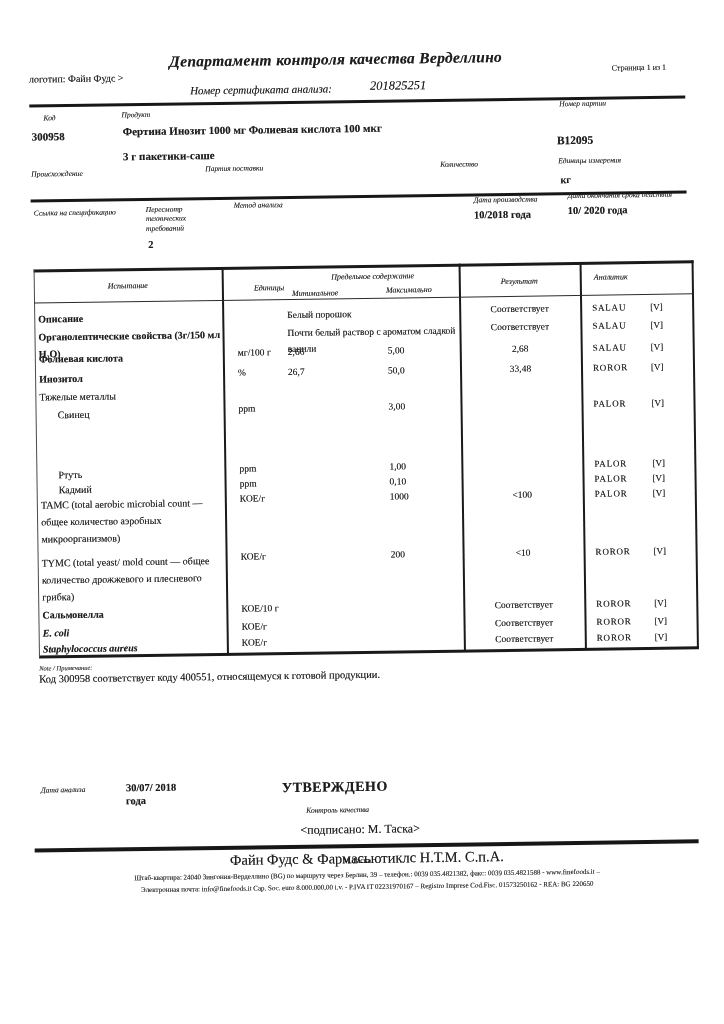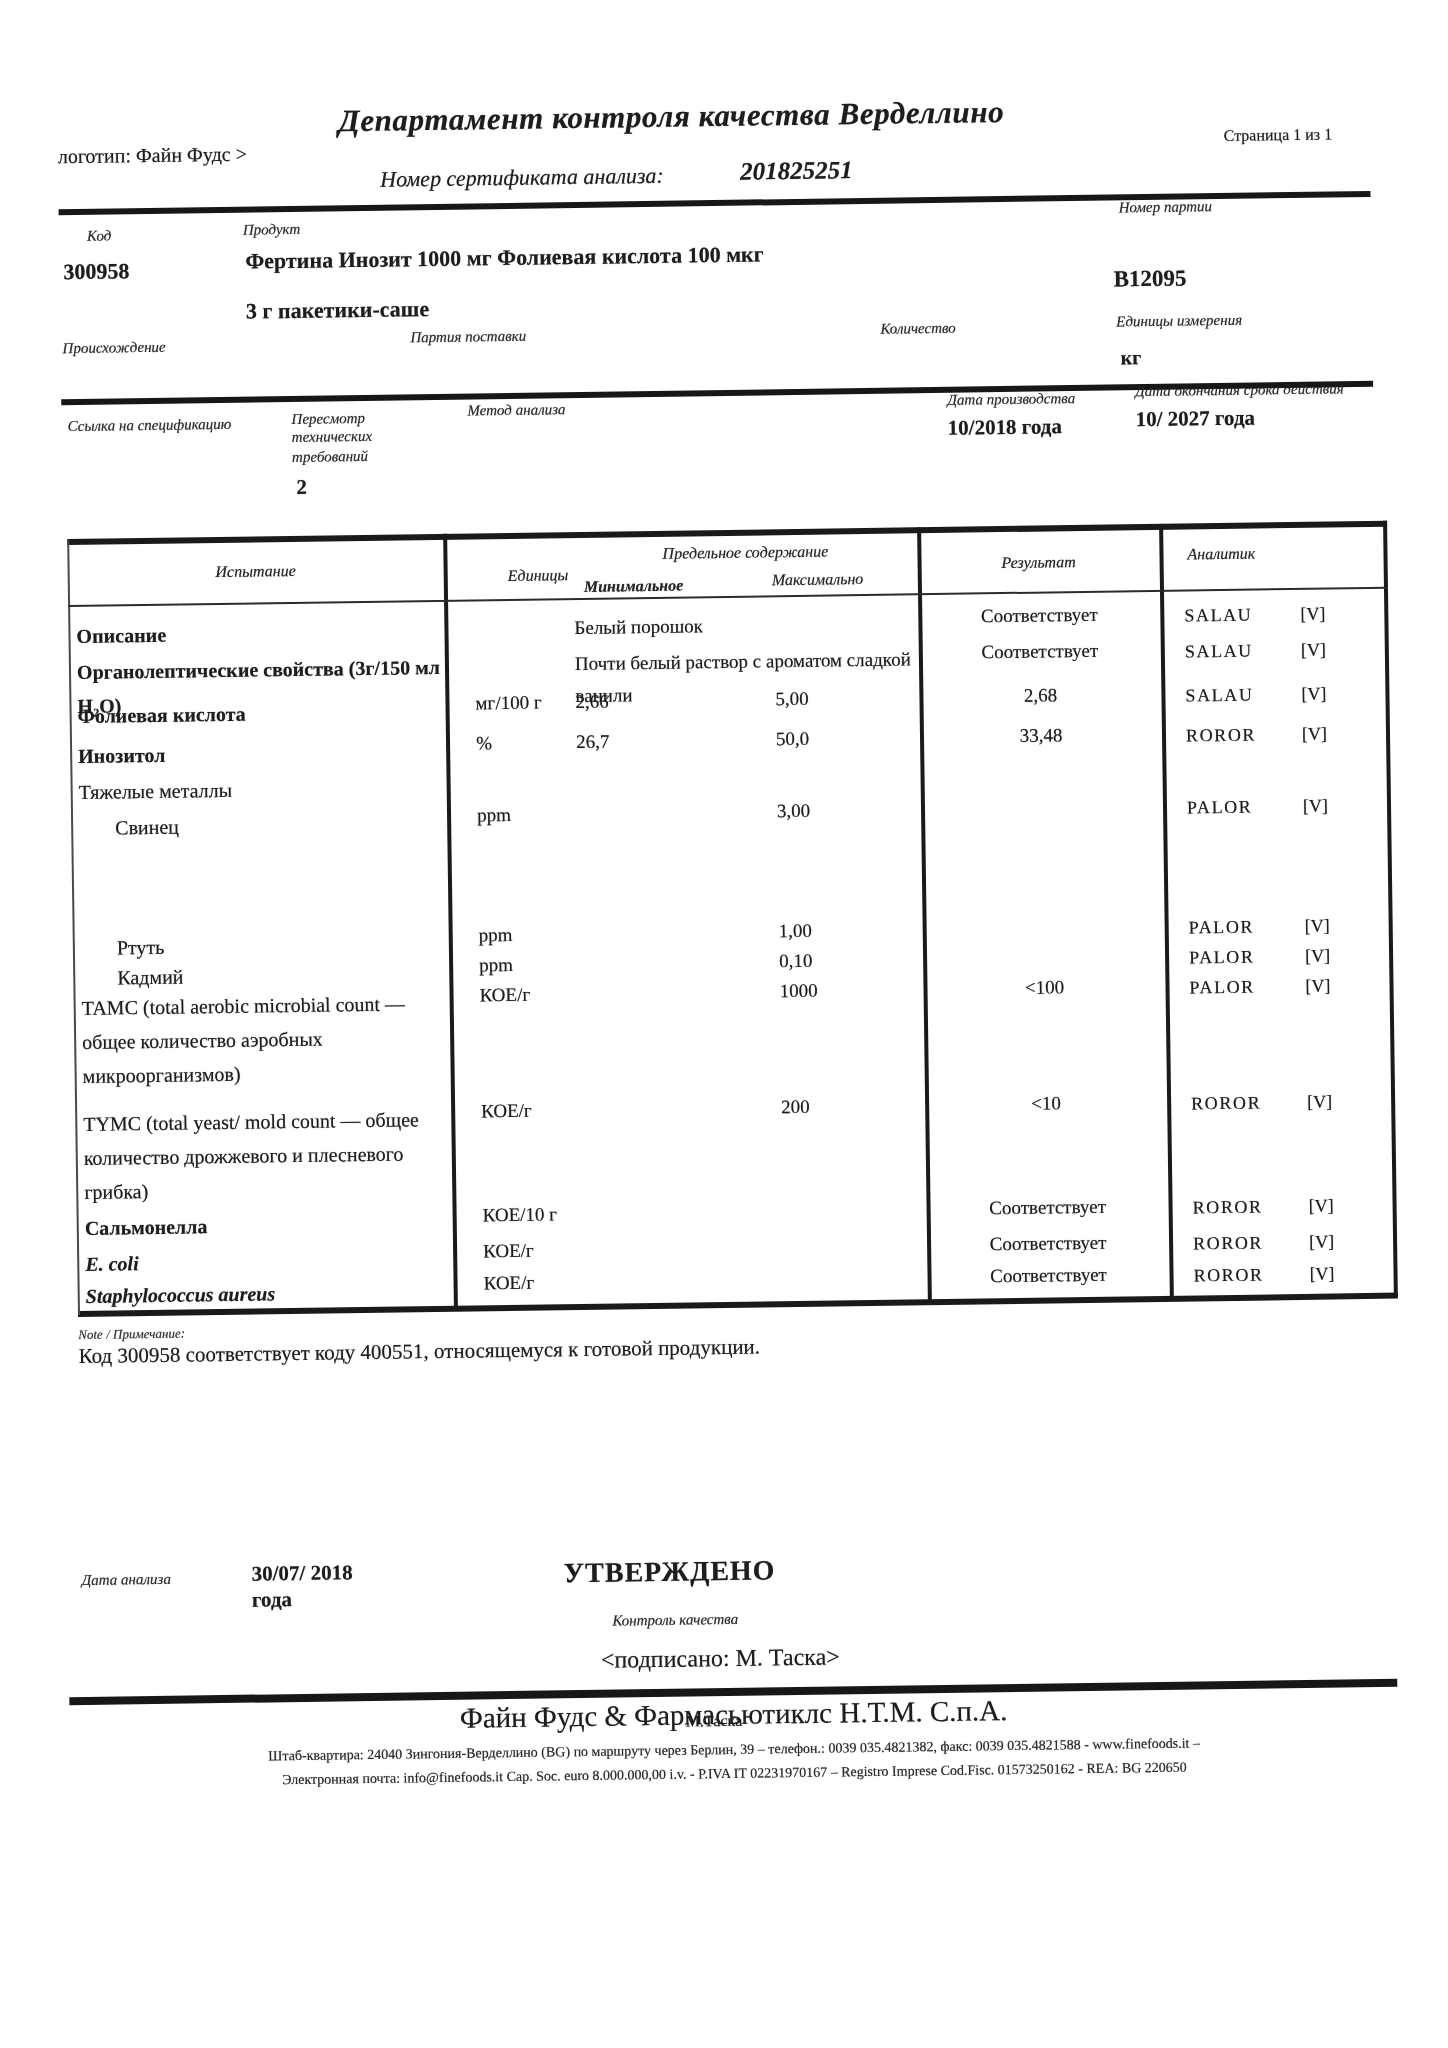--- a/index.html
+++ b/index.html
@@ -15,21 +15,21 @@
   .abs{position:absolute;}
   .flabel{font-style:italic;font-size:7.5px;line-height:1.25;color:#2c2c2c;}
   .bold{font-weight:bold;}
   .rule{position:absolute;background:#171717;}
 
   
   .title{left:20px;right:60px;top:50px;text-align:center;font-weight:bold;font-style:italic;font-size:15.5px;letter-spacing:.3px;}
   .logo{left:35px;top:69px;font-size:10px;}
   .pageinfo{left:618px;top:67px;font-size:8px;}
   .certlabel{left:196px;top:82px;font-style:italic;font-size:11px;}
-  .certnum{left:376px;top:79px;font-weight:bold;font-style:italic;font-size:12.5px;}
+  .certnum{left:376px;top:79px;font-weight:normal;font-style:italic;font-size:12.5px;}
   .r1{left:35px;top:100px;width:656px;height:3px;}
 
   
   #l-kod{left:37px;top:109px;margin-left:12px;} #l-produkt{left:127px;top:107px;} #l-batch{left:565px;top:102px;}
   #v-kod{left:37px;top:126px;font-size:11px;}
   #v-prod1{left:128px;top:122px;font-size:11px;}
   #v-prod2{left:128px;top:147px;font-size:11px;}
   #v-batch{left:562px;top:137px;font-size:11.5px;}
   #l-origin{left:36px;top:165px;} #l-supply{left:210px;top:162px;} #l-qty{left:445px;top:161px;} #l-units{left:563px;top:159px;}
   #v-units{left:565px;top:177px;font-size:10px;}
@@ -48,21 +48,21 @@
   .tb-left{left:0;top:0;width:1px;height:388px;background:#4a4a4a !important;}
   .tb-right{left:658px;top:0;width:1.5px;height:388px;}
   .tb-v1{left:188px;top:0;width:1.5px;height:388px;}
   .tb-v2{left:425px;top:0;width:1.5px;height:388px;}
   .tb-v3{left:546px;top:0;width:1.5px;height:388px;}
   .tb-hsep{left:0;top:33px;width:660px;height:1.2px;background:#2b2b2b !important;}
   .th{position:absolute;font-style:italic;font-size:8px;color:#262626;}
   .th-test{left:0;width:188px;top:13px;text-align:center;}
   .th-units{left:200px;top:17px;margin-left:20px;}
   .th-limits{left:253px;width:172px;top:7px;text-align:center;}
-  .th-min{left:258px;top:23px;font-weight:bold;}
+  .th-min{left:258px;top:23px;}
   .th-max{left:352px;top:21px;}
   .th-result{left:425px;width:121px;top:14px;text-align:center;}
   .th-analyst{left:560px;top:11px;text-align:center;}
 
   .trow{position:absolute;left:0;width:660px;height:14px;}
   .trow:nth-child(1){top:41px;}  .trow:nth-child(2){top:59px;}
   .trow:nth-child(3){top:81px;}  .trow:nth-child(4){top:101px;}
   .trow:nth-child(5){top:119px;} .trow:nth-child(6){top:137px;}
   .trow:nth-child(7){top:197px;} .trow:nth-child(8){top:212px;}
   .trow:nth-child(9){top:227px;} .trow:nth-child(10){top:285px;}
@@ -125,21 +125,21 @@
   <div class="abs flabel" id="l-units">Единицы измерения</div>
   <div class="abs bold" id="v-units">кг</div>
   <div class="rule r2"></div>
 
   <div class="abs flabel" id="l-spec">Ссылка на спецификацию</div>
   <div class="abs flabel" id="l-rev">Пересмотр технических требований</div>
   <div class="abs flabel" id="l-method">Метод анализа</div>
   <div class="abs flabel" id="l-proddate">Дата производства</div>
   <div class="abs flabel" id="l-expdate">Дата окончания срока действия</div>
   <div class="abs bold" id="v-proddate">10/2018 года</div>
-  <div class="abs bold" id="v-expdate">10/ 2027 года</div>
+  <div class="abs bold" id="v-expdate">10/ 2020 года</div>
   <div class="abs bold" id="v-rev">2</div>
 
   <div class="abs" id="qtable">
     <div class="line tb-top"></div>
     <div class="line tb-bottom"></div>
     <div class="line tb-left"></div>
     <div class="line tb-right"></div>
     <div class="line tb-v1"></div>
     <div class="line tb-v2"></div>
     <div class="line tb-v3"></div>

